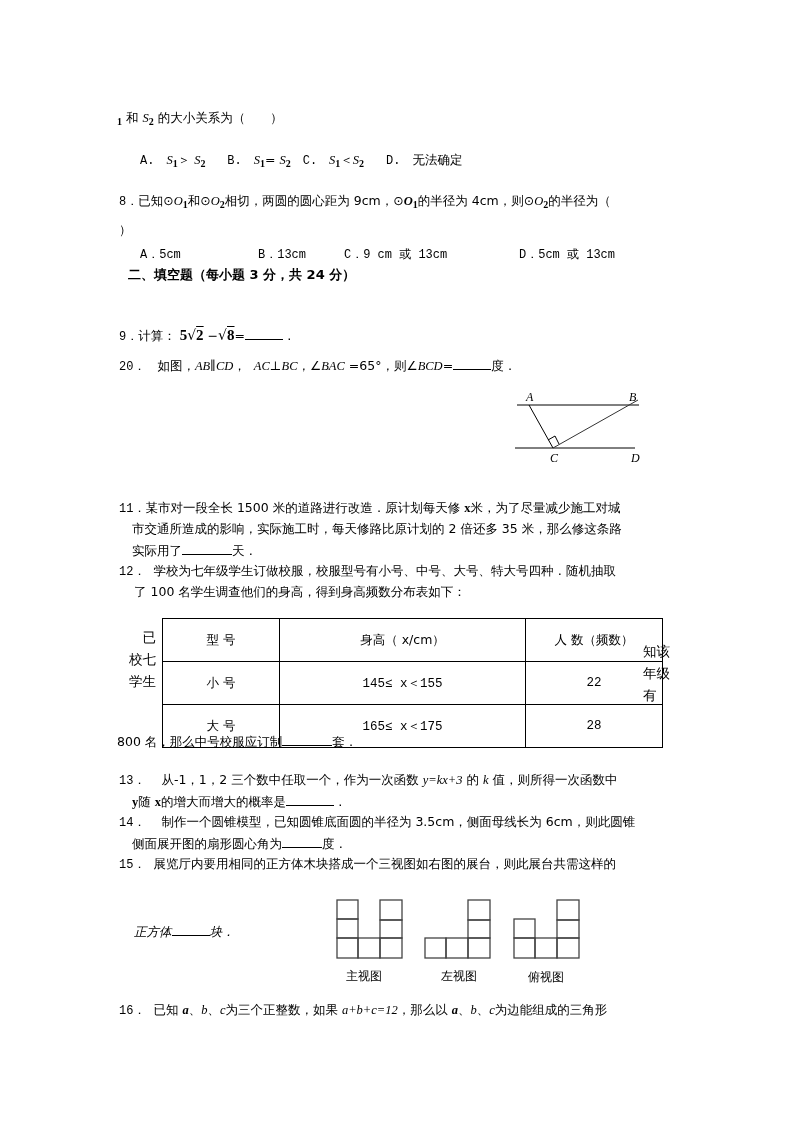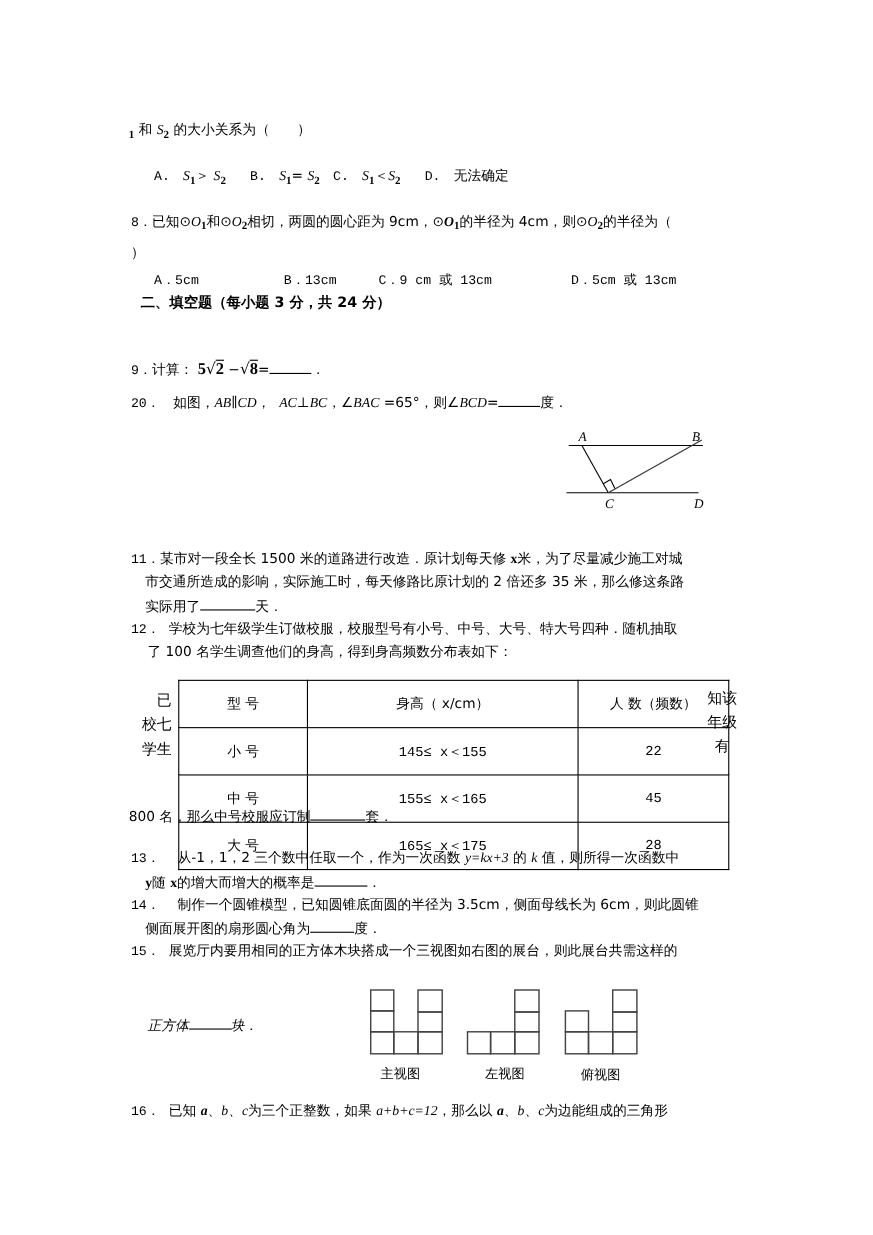--- a/index.html
+++ b/index.html
@@ -93,42 +93,37 @@
 <div class="abs" style="left:119px;top:563px;">
   <span class="mono">12．</span><span style="margin-left:8px">学校为七年级学生订做校服，校服型号有小号、中号、大号、特大号四种．随机抽取</span>
 </div>
 <div class="abs" style="left:134px;top:584px;">了 100 名学生调查他们的身高，得到身高频数分布表如下：</div>
 
 <div class="side" style="left:116px;top:626px;text-align:right;width:40px;">
   <div>已</div>
   <div>校七</div>
   <div>学生</div>
 </div>
-<div class="side" style="left:643px;top:624px;text-align:center;">
+<div class="side" style="left:643px;top:640px;">
   <div>知该</div>
   <div>年级</div>
   <div>有</div>
 </div>
 
 <table class="freq">
   <tbody>
       <tr>
     <td style="width:94px">型 号</td>
     <td style="width:223px">身高（ x/cm）</td>
     <td style="width:114px">人 数（频数）</td>
   </tr>
   <tr>
     <td>小 号</td>
     <td class="mono">145≤ x＜155</td>
     <td class="mono">22</td>
-  </tr>
-  <tr>
-    <td>中 号</td>
-    <td class="mono">155≤ x＜165</td>
-    <td class="mono">45</td>
   </tr>
   <tr>
     <td>大 号</td>
     <td class="mono">165≤ x＜175</td>
     <td class="mono">28</td>
   </tr>
 </tbody>
   </table>
 
 <div class="abs" style="left:117px;top:733px;text-align:right;">

